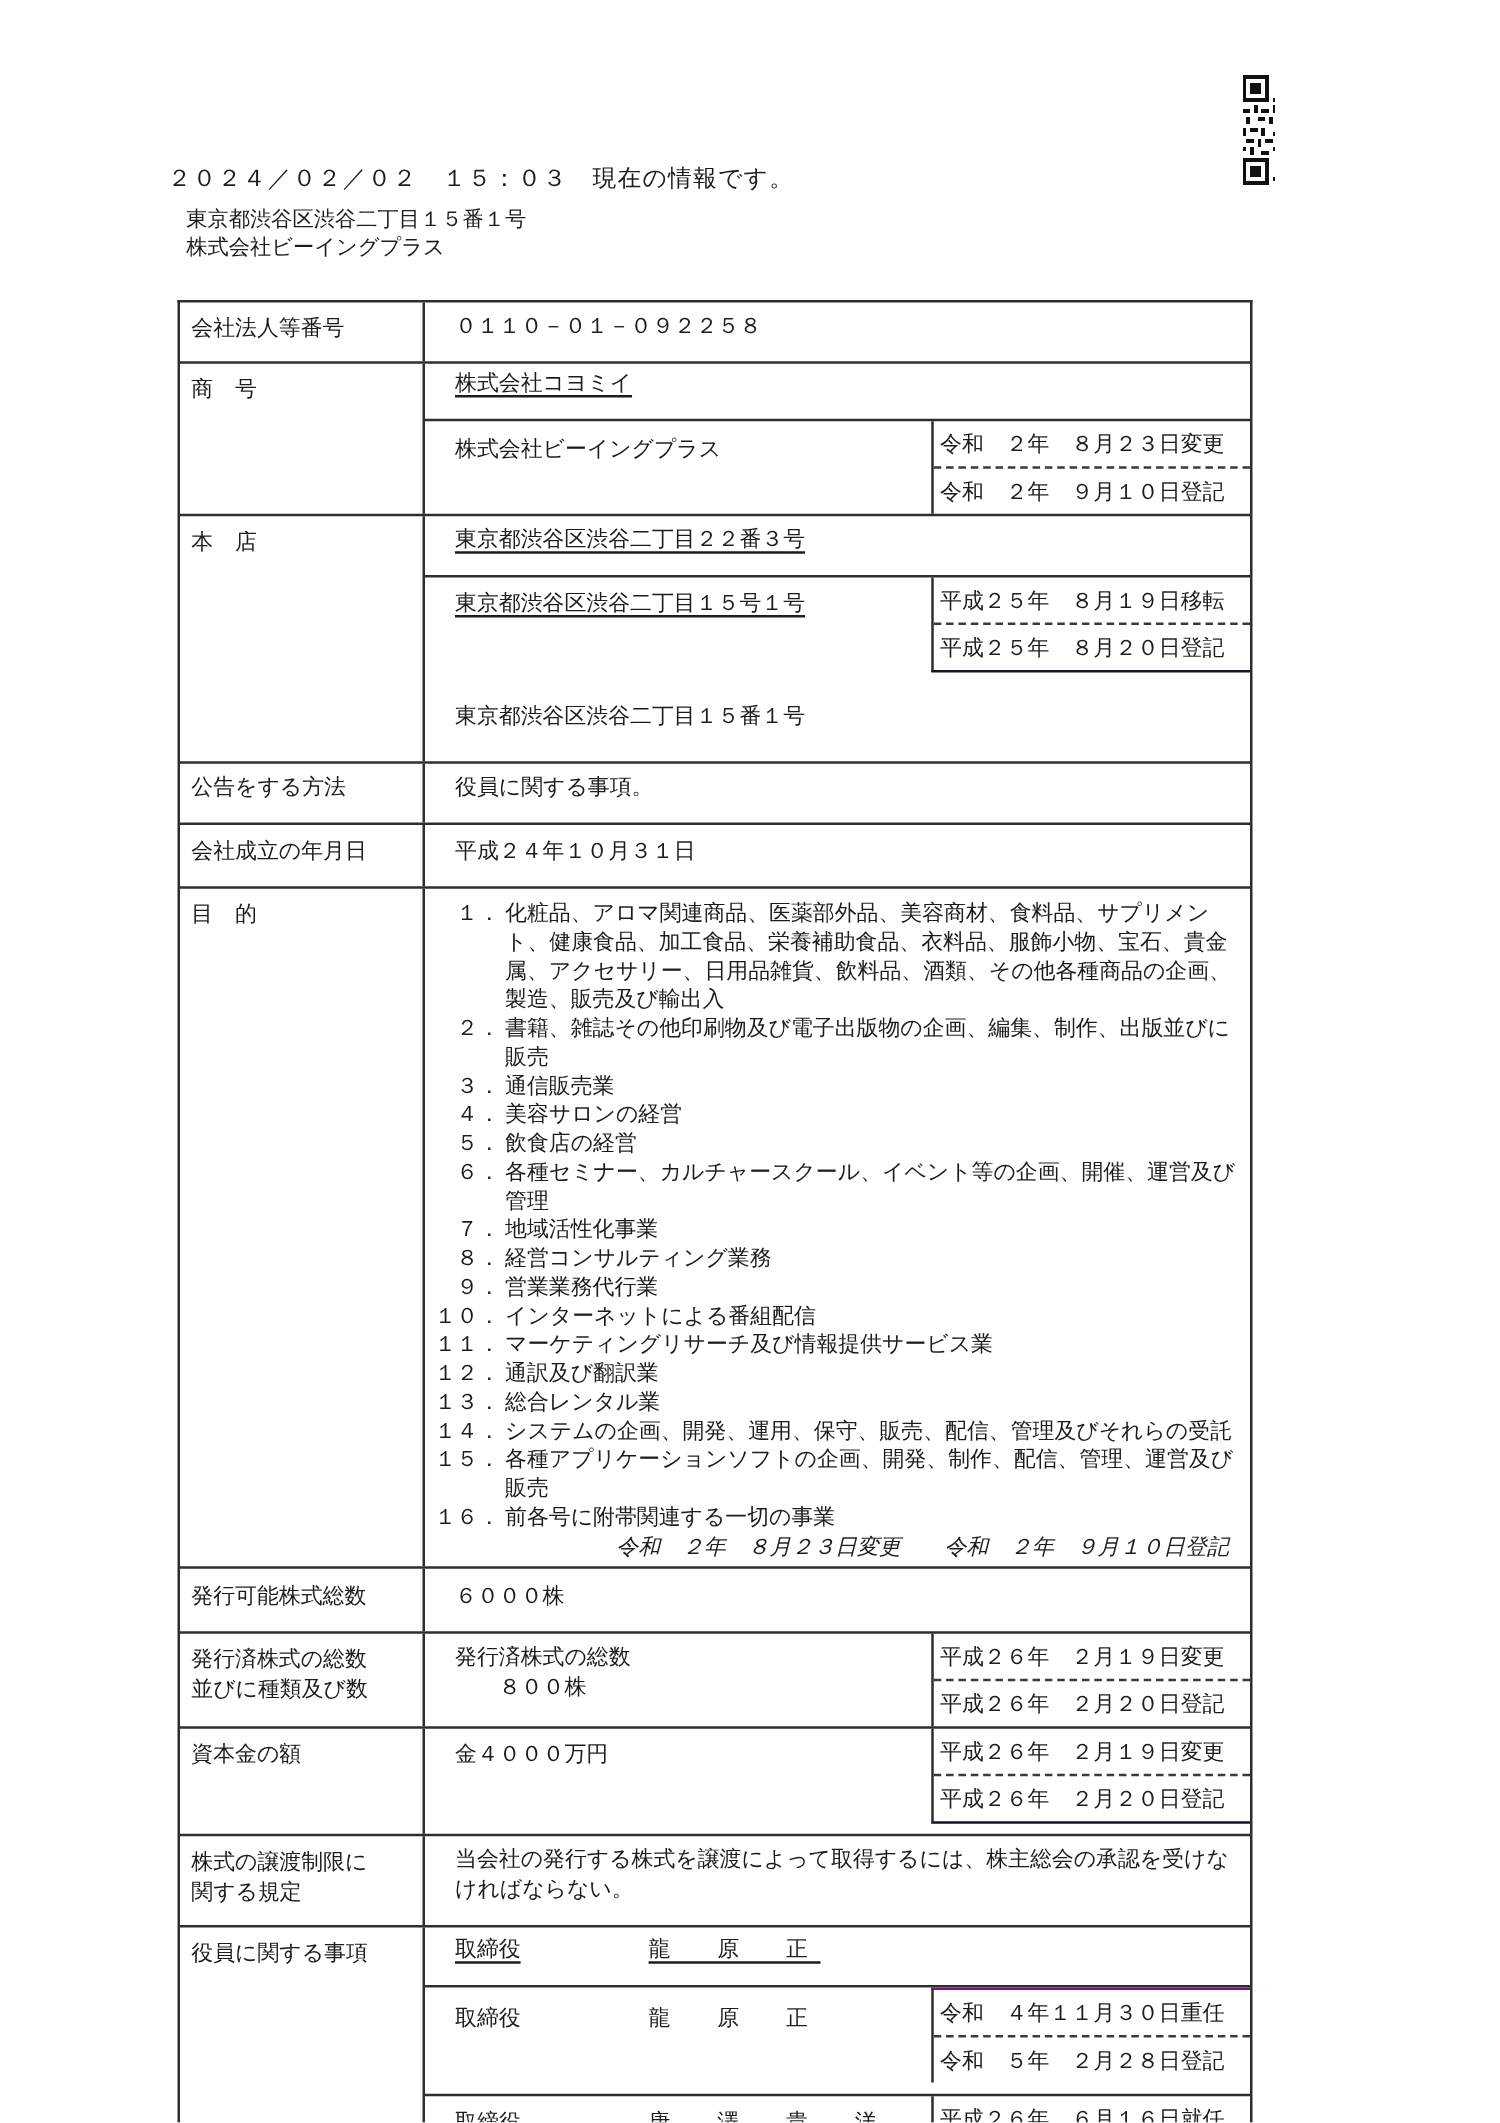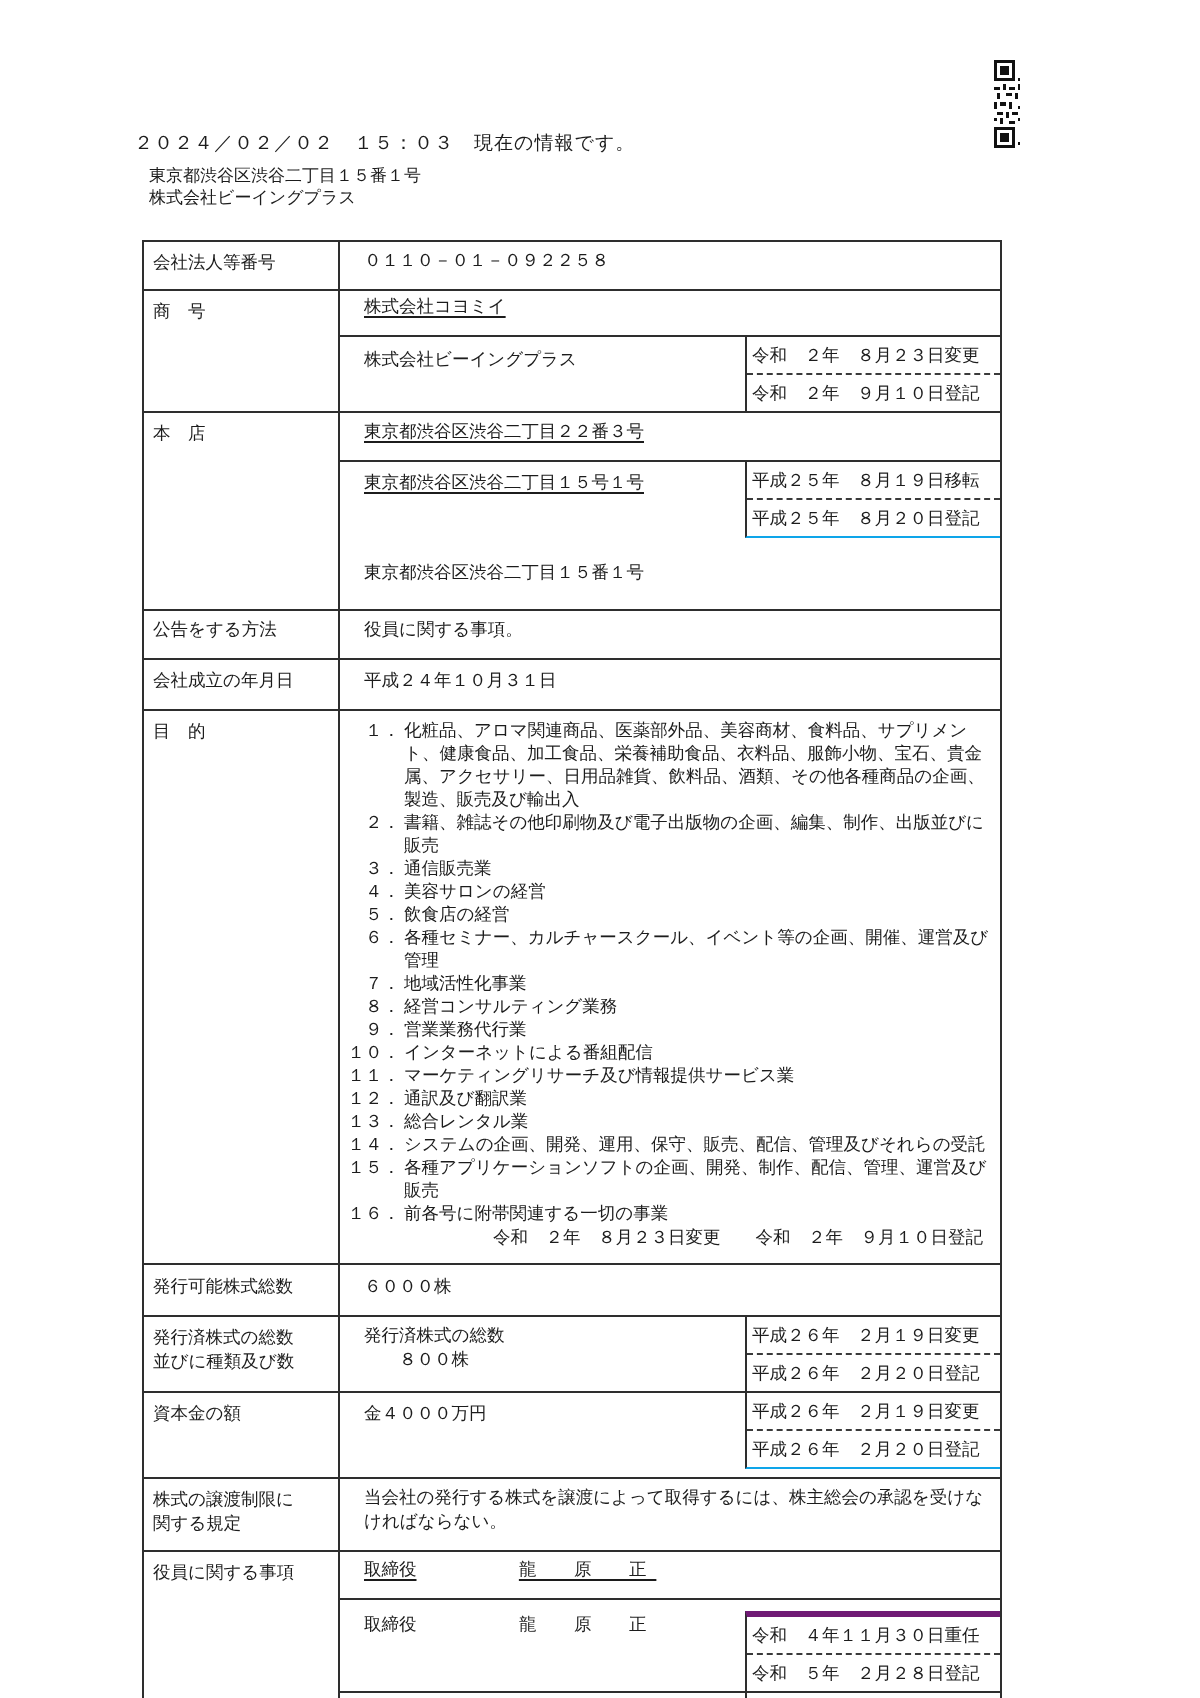--- a/index.html
+++ b/index.html
@@ -29,31 +29,31 @@
     border-right:2px solid #2e2e2e;
     padding:8px 4px 4px 9px;
     line-height:24px;
   }
   .content-cell{flex:1;display:flex;flex-direction:column;min-width:0;}
   .entry{display:flex;min-width:0;}
   .entry.sep{border-bottom:2px solid #2e2e2e;}
   .entry.septop{border-top:2px solid #2e2e2e;}
   .value{flex:1;padding:6px 8px 17px 24px;line-height:24px;min-width:0;}
   .datebox{width:253px;flex:none;border-left:2px solid #2e2e2e;display:flex;flex-direction:column;}
-  .datebox.closed{border-bottom:2px solid #0ea5e9;}
+  .datebox.closed{border-bottom:2px solid #0f172a;}
   .dateline{height:36px;flex:none;display:flex;align-items:center;padding-left:5px;white-space:nowrap;}
   .dateline + .dateline{border-top:2px dashed #3a3a3a;}
   .dateline.dash-bottom{border-bottom:2px dashed #3a3a3a;}
   .u{text-decoration:underline;text-underline-offset:4px;text-decoration-thickness:1.5px;}
   .pre{white-space:pre-line;}
   .purpose-body{padding:8px 10px 4px 6px;}
   .purpose-item{display:flex;line-height:23px;}
   .purpose-no{width:54px;flex:none;text-align:right;}
   .purpose-text{flex:1;margin-left:4px;min-width:0;}
-  .purpose-footer{margin:0 0 10px 147px;line-height:24px;white-space:nowrap;}
+  .purpose-footer{margin:0 0 0 147px;line-height:24px;white-space:nowrap;font-style:italic;}
   .officer-title{display:inline-block;width:150px;flex:none;}
   .officer-name{letter-spacing:10px;}
   
   .h-corpnum{min-height:40px;}
   .h-trade-a{min-height:31px;}
   .h-trade-a .value{padding-top:3px;}
   .h-trade-b{min-height:74px;}
   .h-ho-a{min-height:36px;}
   .h-ho-b{min-height:74px;}
   .h-ho-c{min-height:71px;}
@@ -63,21 +63,21 @@
   .h-incorp{min-height:40px;}
   .h-auth{min-height:43px;}
   .h-issued{min-height:71px;}
   .h-capital{min-height:84px;}
   .h-capital .datebox{height:74px;}
   .h-restrict{min-height:57px;}
   .h-off-a{min-height:35px;}
   .h-off-a .value{padding-top:5px;}
   .h-off-b{min-height:85px;}
   .h-off-b .value{padding-top:12px;}
-  .h-off-b .datebox{margin-top:11px;border-top:6px solid #701a75;height:74px;text-align:center;}
+  .h-off-b .datebox{border-top:2px solid #701a75;height:74px;text-align:center;}
   .h-off-c{min-height:46px;}
   .h-off-c .value{padding-top:8px;}
 </style>
 </head>
 <body>
 
 <div class="page">
 
   <div class="timestamp">２０２４／０２／０２　１５：０３　現在の情報です。</div>
 

